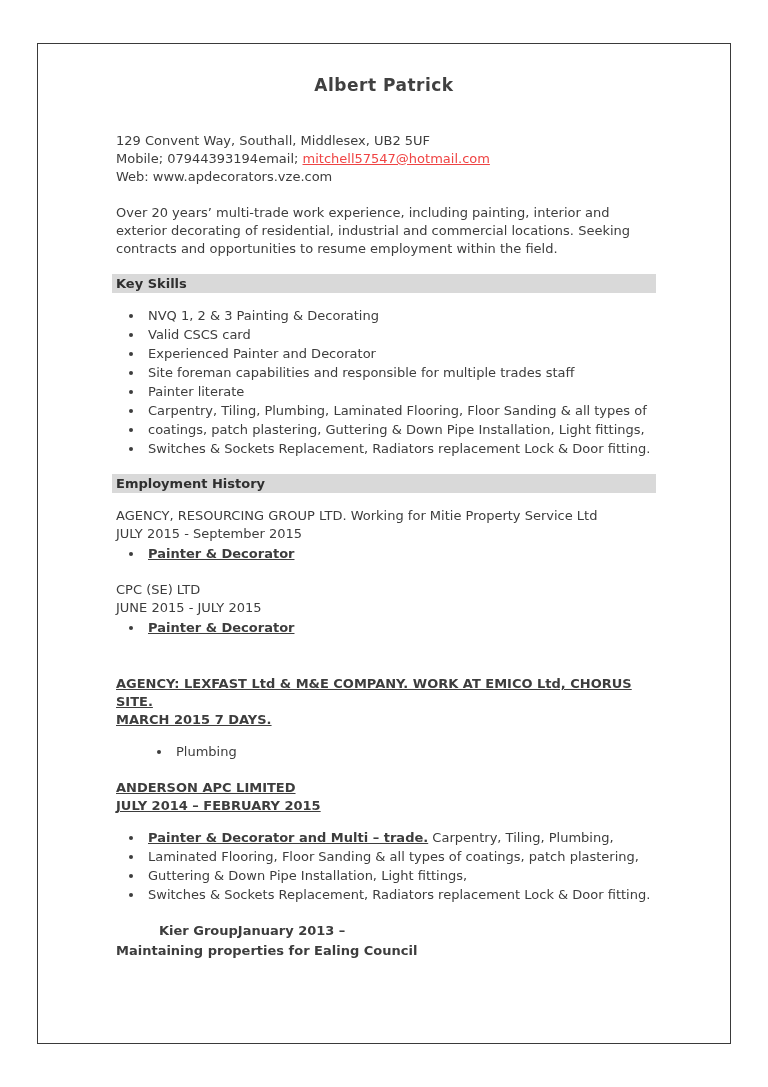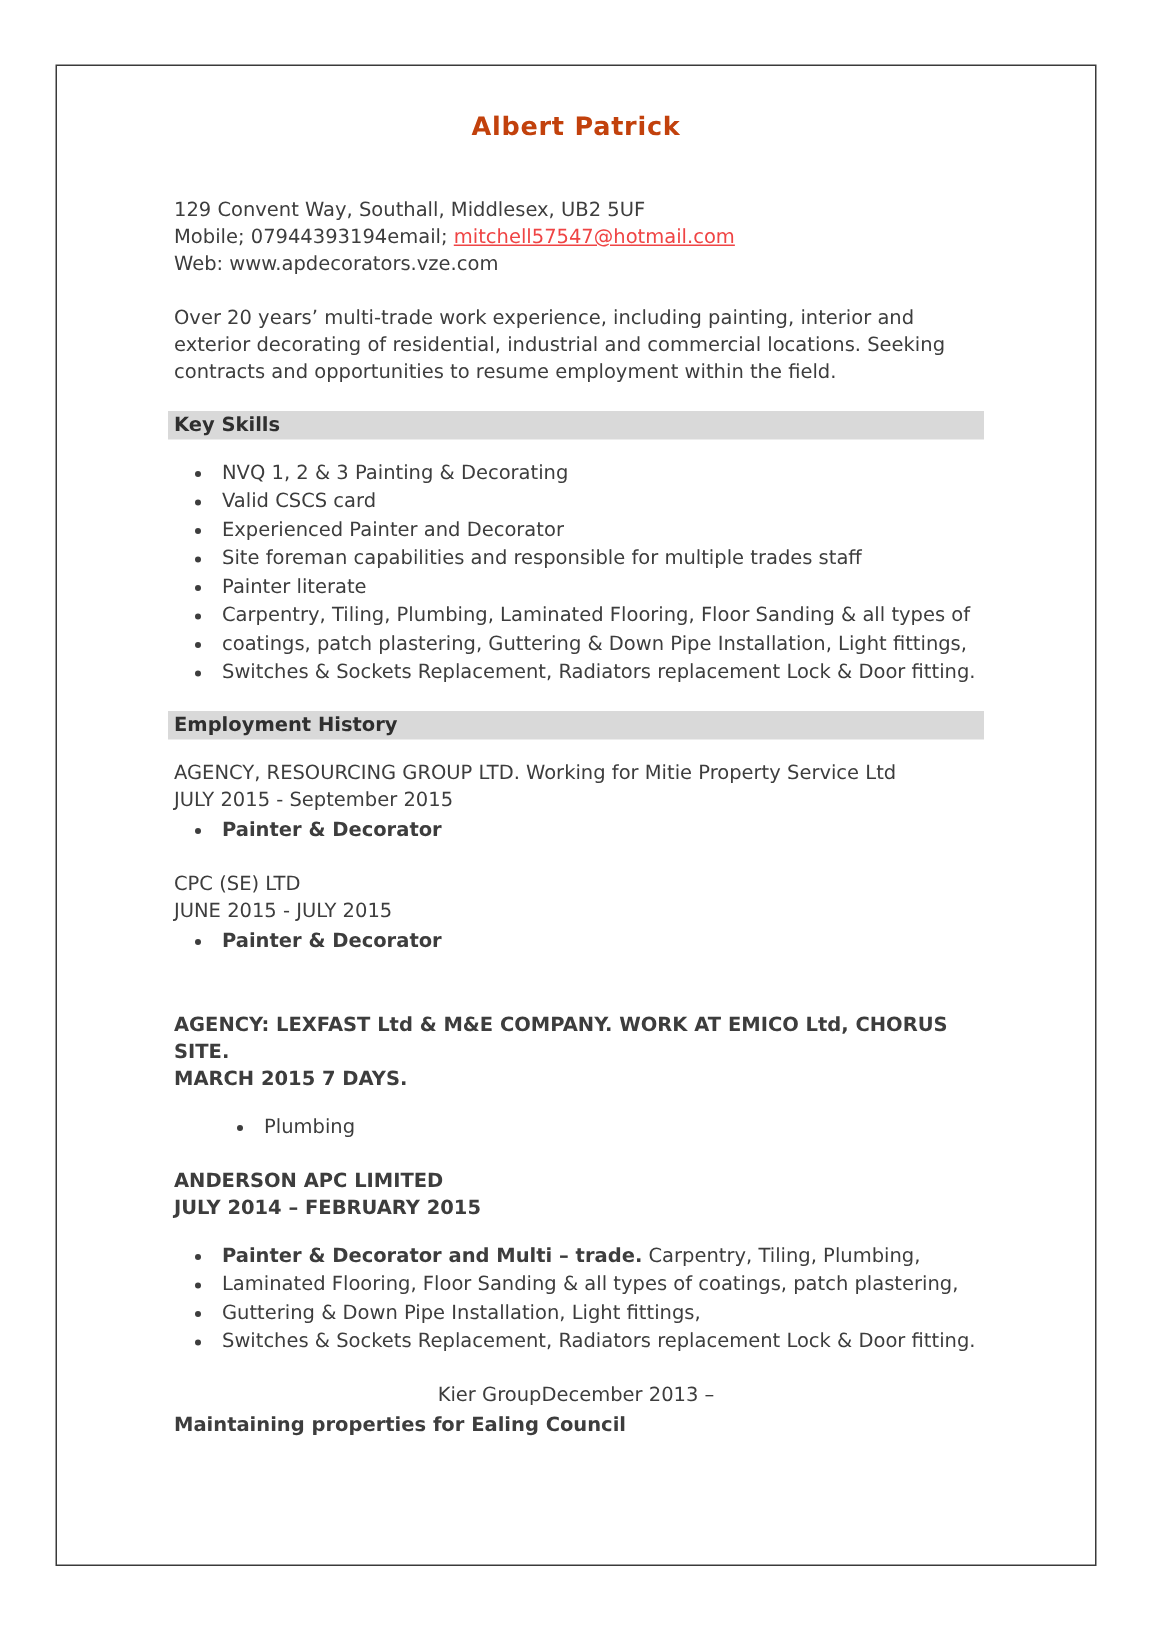--- a/index.html
+++ b/index.html
@@ -20,21 +20,21 @@
     padding: 26px 78px 0 78px;
     color: #3d3d3d;
     font-size: 13px;
     line-height: 18px;
     overflow: hidden;
   }
   .doc-title {
     text-align: center;
     font-size: 17px;
     font-weight: bold;
-    color: #c2410c;
+    color: #404040;
     margin: 6px 0 38px 0;
     letter-spacing: 0.5px;
   }
   .contact-block { margin: 0 0 18px 0; }
   .contact-line { white-space: nowrap; }
   a.email-link {
     color: #ef4444;
     cursor: pointer;
   }
   .section-bar {
@@ -50,28 +50,29 @@
     margin: 14px 0 0 0;
     padding: 0 0 0 28px;
     list-style: disc outside;
   }
   ul.bullets li {
     margin: 0 0 1px 0;
     padding-left: 4px;
   }
   ul.tight { margin-top: 2px; }
   ul.indented { margin-left: 28px; }
-  .bold { font-weight: bold; }
+  .bold { font-weight: bold; text-decoration: underline; }
   .job-block { margin-top: 18px; }
   .job-block.big-gap { margin-top: 38px; }
   .job-line { margin: 0; }
   .split-line {
     display: flex;
-    justify-content: center;
-    font-weight: normal;
+    justify-content: flex-start;
+    font-weight: bold;
+    margin-left: 43px;
   }
   .note-line { margin-top: 2px; font-weight: bold; }
 </style>
 </head>
 <body>
 
 <div class="page">
 
   <h1 class="doc-title">Albert Patrick</h1>
 
@@ -132,18 +133,18 @@
       <li><span class="bold">Painter &amp; Decorator and Multi – trade.</span><span> Carpentry, Tiling, Plumbing,</span></li>
       <li>Laminated Flooring, Floor Sanding &amp; all types of coatings, patch plastering,</li>
       <li>Guttering &amp; Down Pipe Installation,  Light fittings,</li>
       <li>Switches &amp; Sockets Replacement, Radiators replacement Lock &amp; Door fitting.</li>
     </ul>
   </div>
 
   <div class="job-block">
     <div class="split-line">
       <span>Kier Group</span>
-      <span>December 2013 –</span>
+      <span>January 2013 –</span>
     </div>
     <div class="note-line">Maintaining properties for Ealing Council</div>
   </div>
 
 </div>
 
 </body></html>

